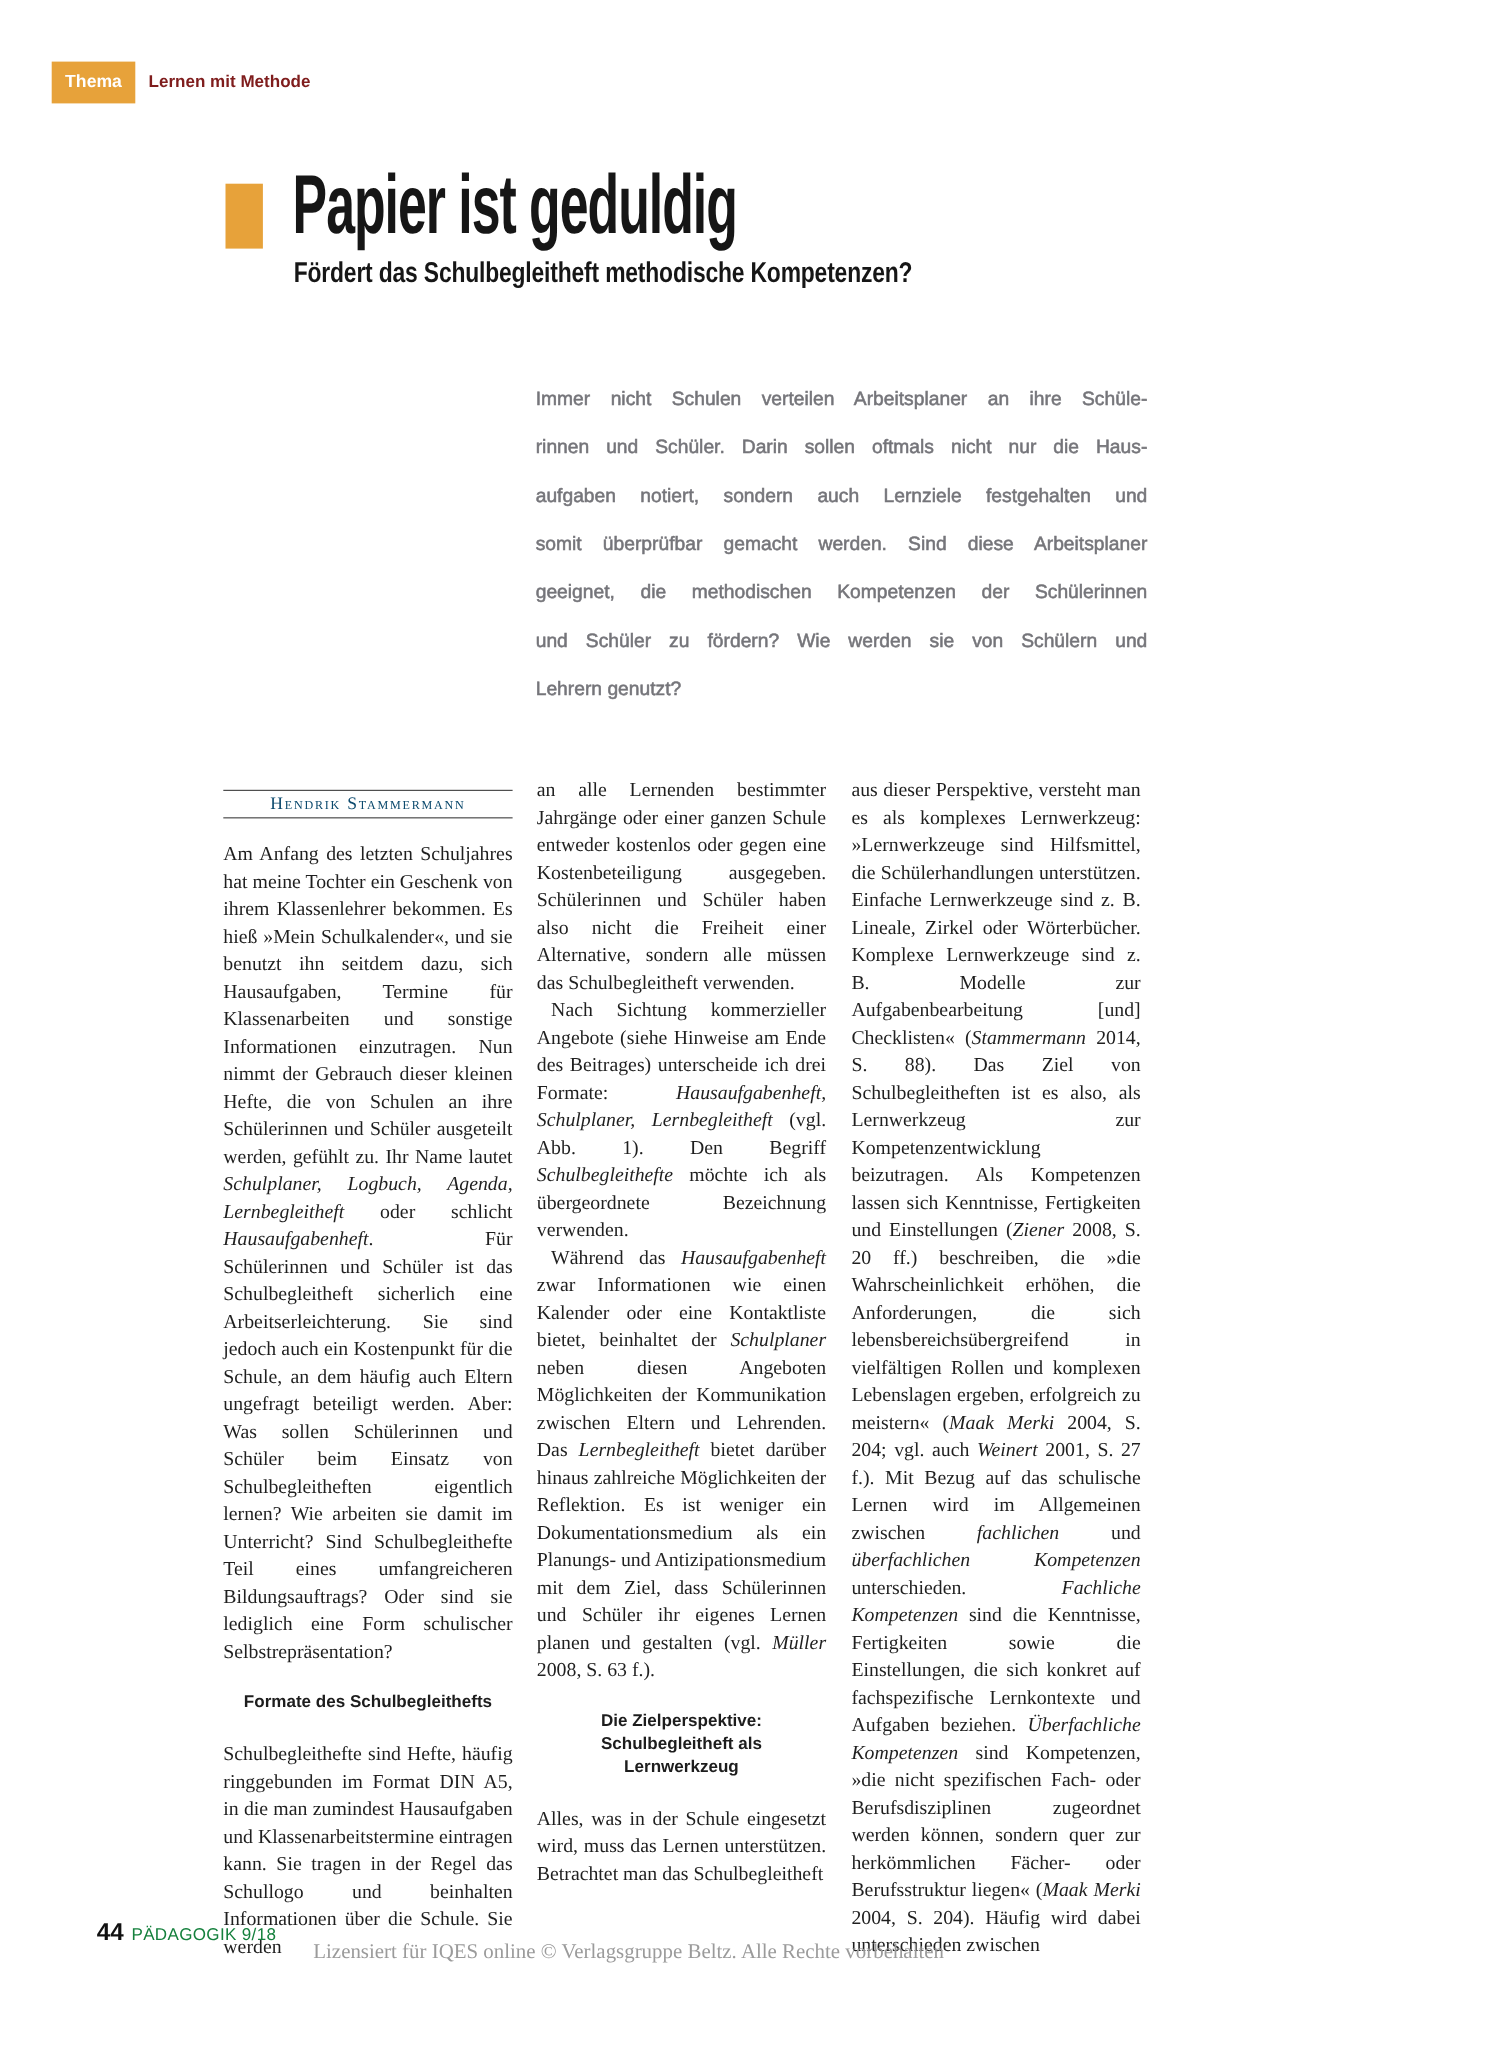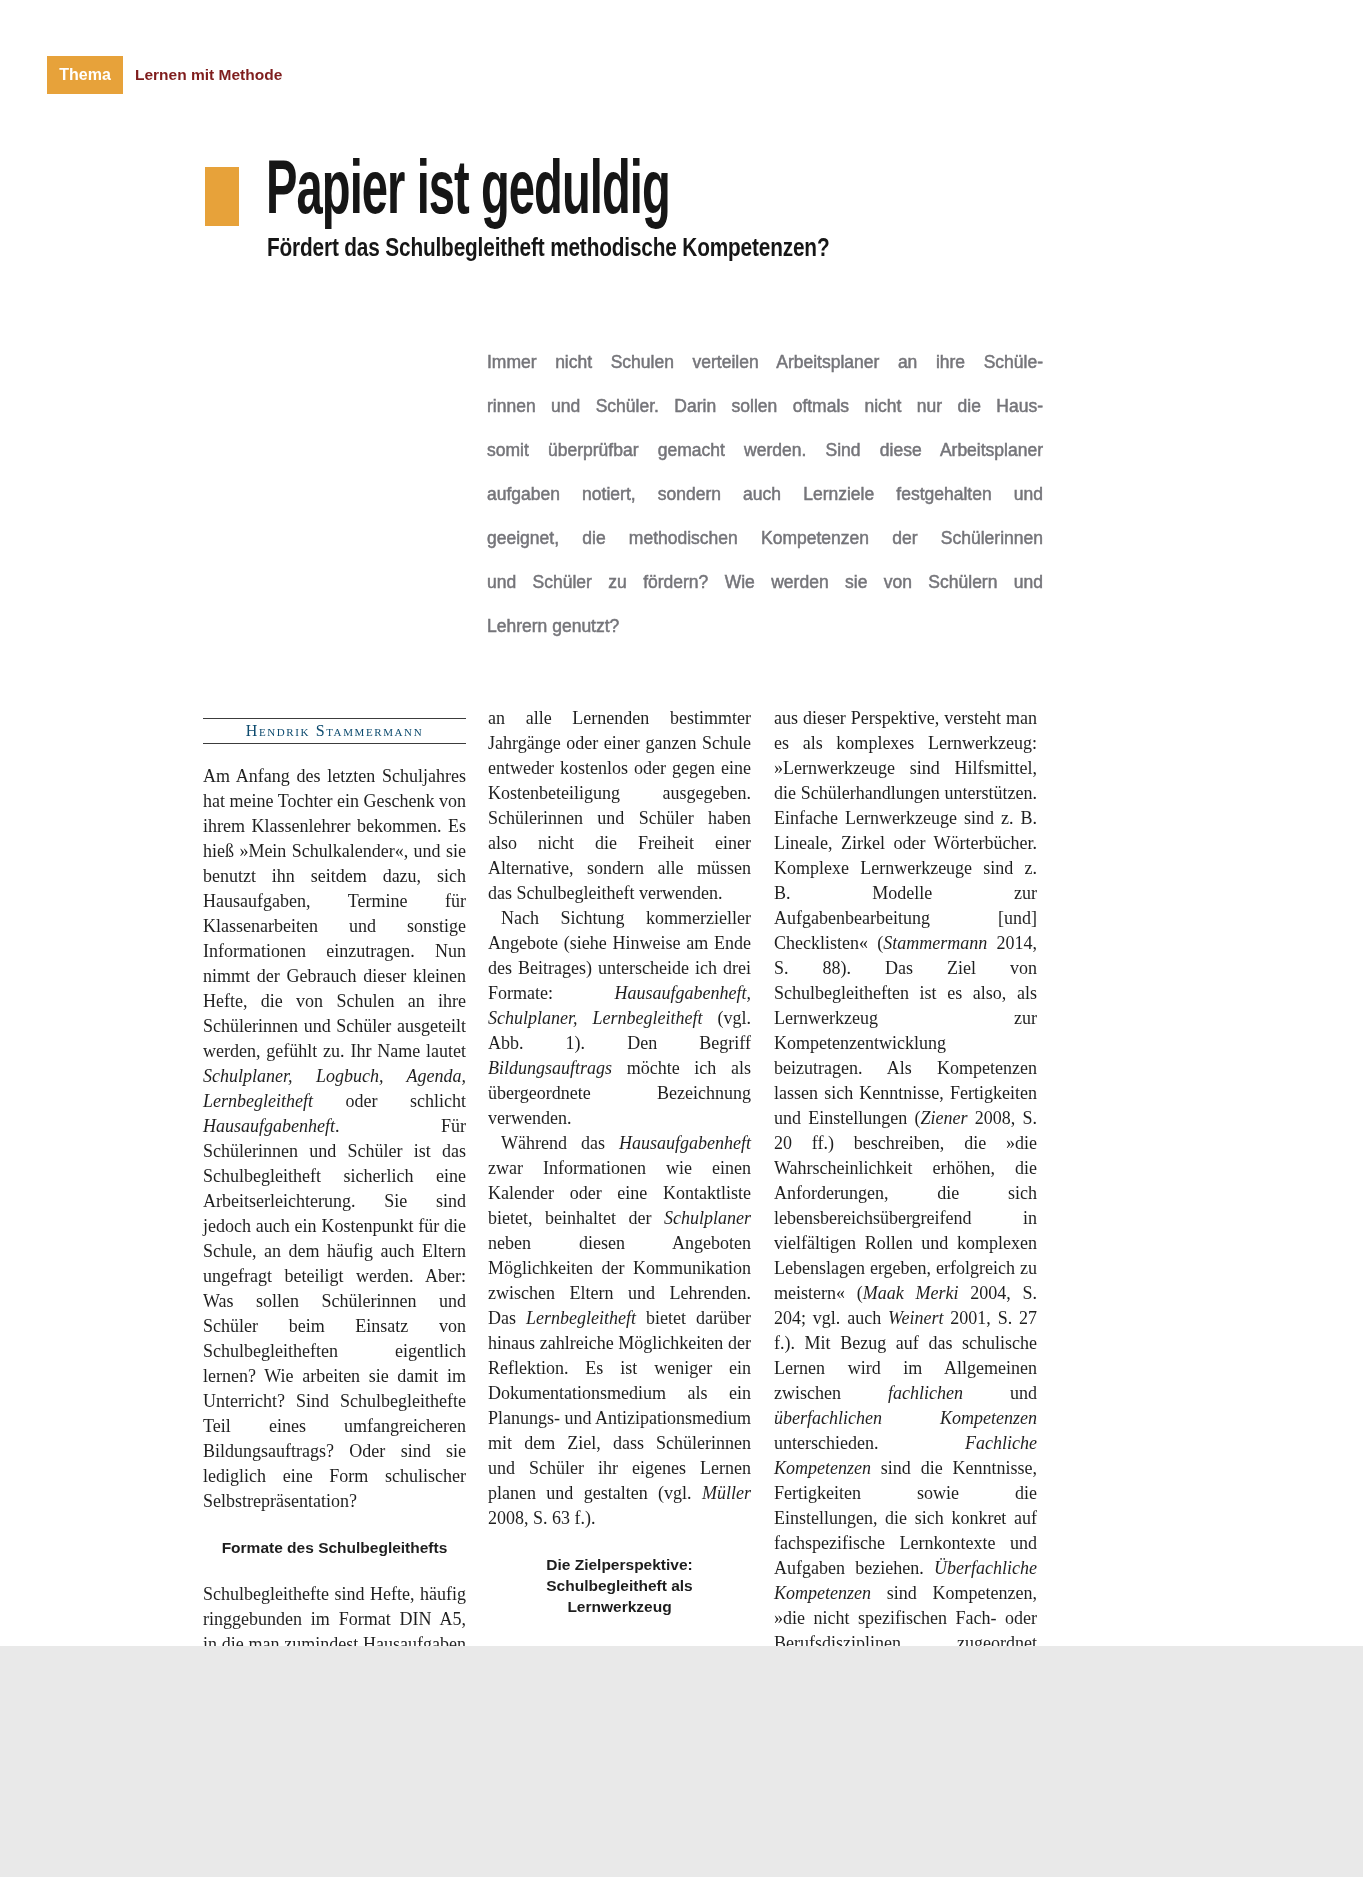--- a/index.html
+++ b/index.html
@@ -5,21 +5,21 @@
   :root{
     --accent:#e7a23a;
     --teaser:#75757a;
     --body:#1f1f1f;
     --license:#9b9b9b;
   }
   *{box-sizing:border-box;}
   html,body{margin:0;padding:0;background:#e9e9e9;}
   .page{
     position:relative;
-    width:1363px;height:1646px;
+    width:1363px;height:1877px;
     margin:0 auto;
     background:#ffffff;
     font-family:"Liberation Serif",serif;
     overflow:hidden;
   }
   
   .kicker-tab{
     position:absolute;left:47px;top:56px;width:76px;height:38px;
     background:var(--accent);
     display:flex;align-items:center;justify-content:center;
@@ -109,36 +109,36 @@
   </div>
   <div class="kicker-topic">Lernen mit Methode</div>
 
   <div class="title-square"></div>
   <h1 class="article-title">Papier ist geduldig</h1>
   <h2 class="article-subtitle">Fördert das Schulbegleitheft methodische Kompetenzen?</h2>
 
   <div class="teaser" id="teaser">
       <div class="teaser-line just">Immer nicht Schulen verteilen Arbeitsplaner an ihre Schüle-</div>
       <div class="teaser-line just">rinnen und Schüler. Darin sollen oftmals nicht nur die Haus-</div>
+      <div class="teaser-line just">aufgaben notiert, sondern auch Lernziele festgehalten und</div>
       <div class="teaser-line just">somit überprüfbar gemacht werden. Sind diese Arbeitsplaner</div>
-      <div class="teaser-line just">aufgaben notiert, sondern auch Lernziele festgehalten und</div>
       <div class="teaser-line just">geeignet, die methodischen Kompetenzen der Schülerinnen</div>
       <div class="teaser-line just">und Schüler zu fördern? Wie werden sie von Schülern und</div>
       <div class="teaser-line">Lehrern genutzt?</div>
     </div>
 
   <div class="col" id="col-0">
       <div class="author-block"><span class="author-name">Hendrik Stammermann</span></div>
       <p class="body-p">Am Anfang des letzten Schuljahres hat meine Tochter ein Geschenk von ihrem Klassenlehrer bekommen. Es hieß »Mein Schulkalender«, und sie benutzt ihn seitdem dazu, sich Hausaufgaben, Termine für Klassenarbeiten und sonstige Informationen einzutragen. Nun nimmt der Gebrauch dieser kleinen Hefte, die von Schulen an ihre Schülerinnen und Schüler ausgeteilt werden, gefühlt zu. Ihr Name lautet <em>Schulplaner, Logbuch, Agenda, Lernbegleitheft</em> oder schlicht <em>Hausaufgabenheft</em>. Für Schülerinnen und Schüler ist das Schulbegleitheft sicherlich eine Arbeitserleichterung. Sie sind jedoch auch ein Kostenpunkt für die Schule, an dem häufig auch Eltern ungefragt beteiligt werden. Aber: Was sollen Schülerinnen und Schüler beim Einsatz von Schulbegleitheften eigentlich lernen? Wie arbeiten sie damit im Unterricht? Sind Schulbegleithefte Teil eines umfangreicheren Bildungsauftrags? Oder sind sie lediglich eine Form schulischer Selbstrepräsentation?</p>
       <h3 class="col-heading">Formate des Schulbegleithefts</h3>
       <p class="body-p">Schulbegleithefte sind Hefte, häufig ringgebunden im Format DIN A5, in die man zumindest Hausaufgaben und Klassenarbeitstermine eintragen kann. Sie tragen in der Regel das Schullogo und beinhalten Informationen über die Schule. Sie werden</p>
     </div>
   <div class="col" id="col-1">
       <p class="body-p">an alle Lernenden bestimmter Jahrgänge oder einer ganzen Schule entweder kostenlos oder gegen eine Kostenbeteiligung ausgegeben. Schülerinnen und Schüler haben also nicht die Freiheit einer Alternative, sondern alle müssen das Schulbegleitheft verwenden.</p>
-      <p class="body-p indent">Nach Sichtung kommerzieller Angebote (siehe Hinweise am Ende des Beitrages) unterscheide ich drei Formate: <em>Hausaufgabenheft, Schulplaner, Lernbegleitheft</em> (vgl. Abb. 1). Den Begriff <em>Bildungsauftrags</em> möchte ich als übergeordnete Bezeichnung verwenden.</p>
+      <p class="body-p indent">Nach Sichtung kommerzieller Angebote (siehe Hinweise am Ende des Beitrages) unterscheide ich drei Formate: <em>Hausaufgabenheft, Schulplaner, Lernbegleitheft</em> (vgl. Abb. 1). Den Begriff <em>Schulbegleithefte</em> möchte ich als übergeordnete Bezeichnung verwenden.</p>
       <p class="body-p indent">Während das <em>Hausaufgabenheft</em> zwar Informationen wie einen Kalender oder eine Kontaktliste bietet, beinhaltet der <em>Schulplaner</em> neben diesen Angeboten Möglichkeiten der Kommunikation zwischen Eltern und Lehrenden. Das <em>Lernbegleitheft</em> bietet darüber hinaus zahlreiche Möglichkeiten der Reflektion. Es ist weniger ein Dokumentationsmedium als ein Planungs- und Antizipationsmedium mit dem Ziel, dass Schülerinnen und Schüler ihr eigenes Lernen planen und gestalten (vgl. <em>Müller</em> 2008, S. 63 f.).</p>
       <h3 class="col-heading">Die Zielperspektive:<br>Schulbegleitheft als<br>Lernwerkzeug</h3>
       <p class="body-p">Alles, was in der Schule eingesetzt wird, muss das Lernen unterstützen. Betrachtet man das Schulbegleitheft</p>
     </div>
   <div class="col" id="col-2">
       <p class="body-p">aus dieser Perspektive, versteht man es als komplexes Lernwerkzeug: »Lernwerkzeuge sind Hilfsmittel, die Schülerhandlungen unterstützen. Einfache Lernwerkzeuge sind z. B. Lineale, Zirkel oder Wörterbücher. Komplexe Lernwerkzeuge sind z. B. Modelle zur Aufgabenbearbeitung [und] Checklisten« (<em>Stammermann</em> 2014, S. 88). Das Ziel von Schulbegleitheften ist es also, als Lernwerkzeug zur Kompetenzentwicklung beizutragen. Als Kompetenzen lassen sich Kenntnisse, Fertigkeiten und Einstellungen (<em>Ziener</em> 2008, S. 20 ff.) beschreiben, die »die Wahrscheinlichkeit erhöhen, die Anforderungen, die sich lebensbereichsübergreifend in vielfältigen Rollen und komplexen Lebenslagen ergeben, erfolgreich zu meistern« (<em>Maak Merki</em> 2004, S. 204; vgl. auch <em>Weinert</em> 2001, S. 27 f.). Mit Bezug auf das schulische Lernen wird im Allgemeinen zwischen <em>fachlichen</em> und <em>überfachlichen Kompetenzen</em> unterschieden. <em>Fachliche Kompetenzen</em> sind die Kenntnisse, Fertigkeiten sowie die Einstellungen, die sich konkret auf fachspezifische Lernkontexte und Aufgaben beziehen. <em>Überfachliche Kompetenzen</em> sind Kompetenzen, »die nicht spezifischen Fach- oder Berufsdisziplinen zugeordnet werden können, sondern quer zur herkömmlichen Fächer- oder Berufsstruktur liegen« (<em>Maak Merki</em> 2004, S. 204). Häufig wird dabei unterschieden zwischen</p>
     </div>
 
   <div class="folio">
     <span class="folio-number">44</span>

